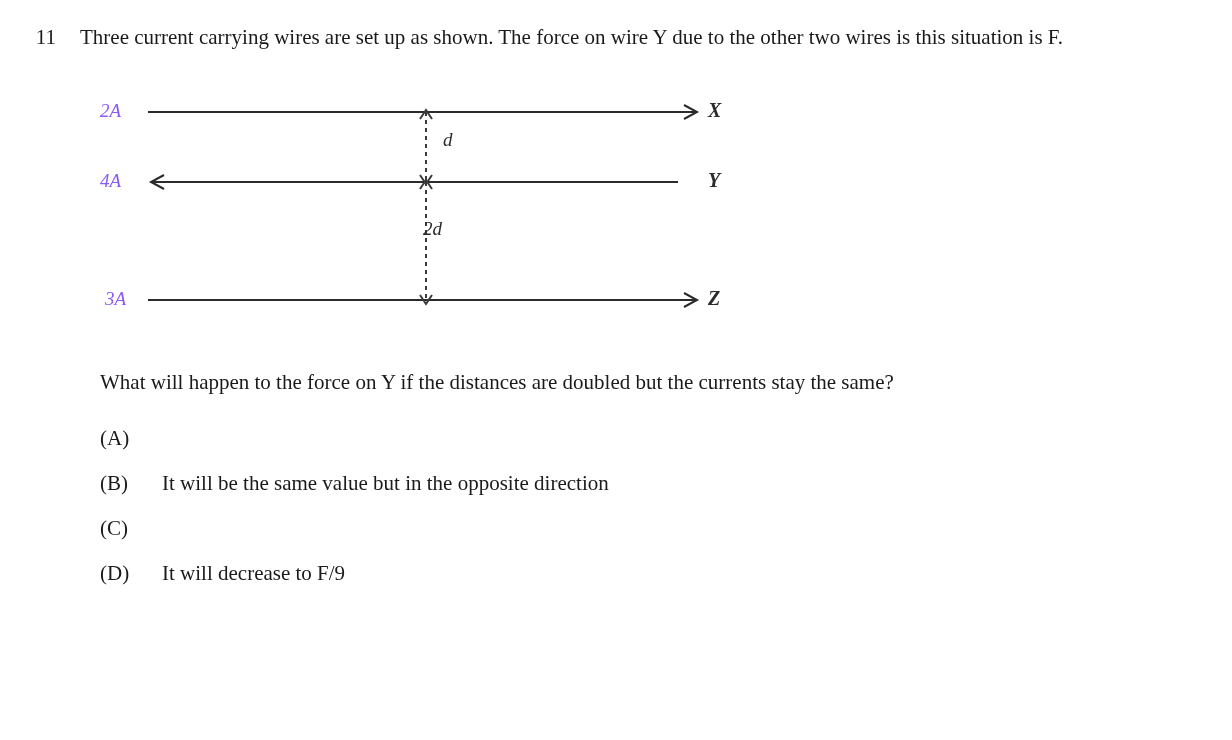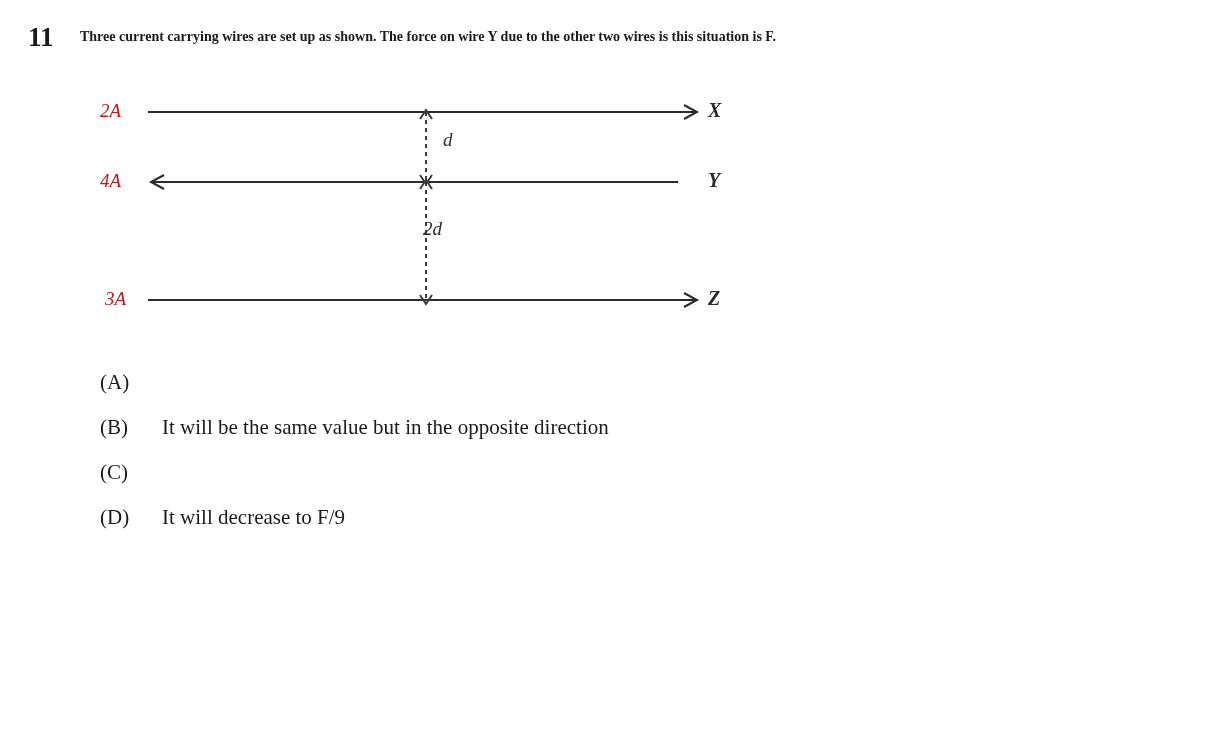--- a/index.html
+++ b/index.html
@@ -21,50 +21,49 @@
     height: 740px;
     box-sizing: border-box;
     padding: 22px 60px 0 28px;
   }
   .question-row {
     display: flex;
     align-items: flex-start;
     gap: 24px;
   }
   .q-number {
-    font-weight: bold;
-    font-size: 27px;
+    font-weight: normal;
+    font-size: 21px;
     line-height: 30px;
     width: 28px;
     flex: 0 0 28px;
-    text-align: left;
+    text-align: right;
   }
   .q-stem {
-    font-size: 14px;
+    font-size: 21px;
     line-height: 30px;
     max-width: 1050px;
-    font-weight: bold;
   }
   .figure {
     position: relative;
     margin-top: 34px;
     margin-left: 72px;
     width: 720px;
     height: 255px;
   }
   .wire-line {
     position: absolute;
     height: 0;
     border-top: 2px solid #2b2b2b;
   }
   .wire-label-left {
     position: absolute;
     font-style: italic;
     font-size: 19px;
-    color: #b91c1c;
+    color: #8b5cf6;
   }
   .wire-label-right {
     position: absolute;
     font-style: italic;
     font-weight: bold;
     font-size: 20px;
     color: #2b2b2b;
   }
   .dist-label {
     position: absolute;
@@ -142,20 +141,21 @@
 
     <svg class="arrow-svg" style="left:318px; top:92px;" width="16" height="128" viewBox="0 0 16 128">
       <path d="M8 4 L8 124" stroke="#3a3a3a" stroke-width="2" stroke-dasharray="4 4" fill="none"></path>
       <path d="M2 11 L8 2 L14 11" fill="none" stroke="#3a3a3a" stroke-width="2"></path>
       <path d="M2 117 L8 126 L14 117" fill="none" stroke="#3a3a3a" stroke-width="2"></path>
     </svg>
     <div class="dist-label" style="left:323px; top:132px;">2d</div>
 
   </div>
 
+  <div class="body-text">What will happen to the force on Y if the distances are doubled but the currents stay the same?</div>
 
   <div class="options">
     <div class="option">
       <span class="opt-key">(A)</span>
     </div>
     <div class="option">
       <span class="opt-key">(B)</span>
       <span>It will be the same value but in the opposite direction</span>
     </div>
     <div class="option">

